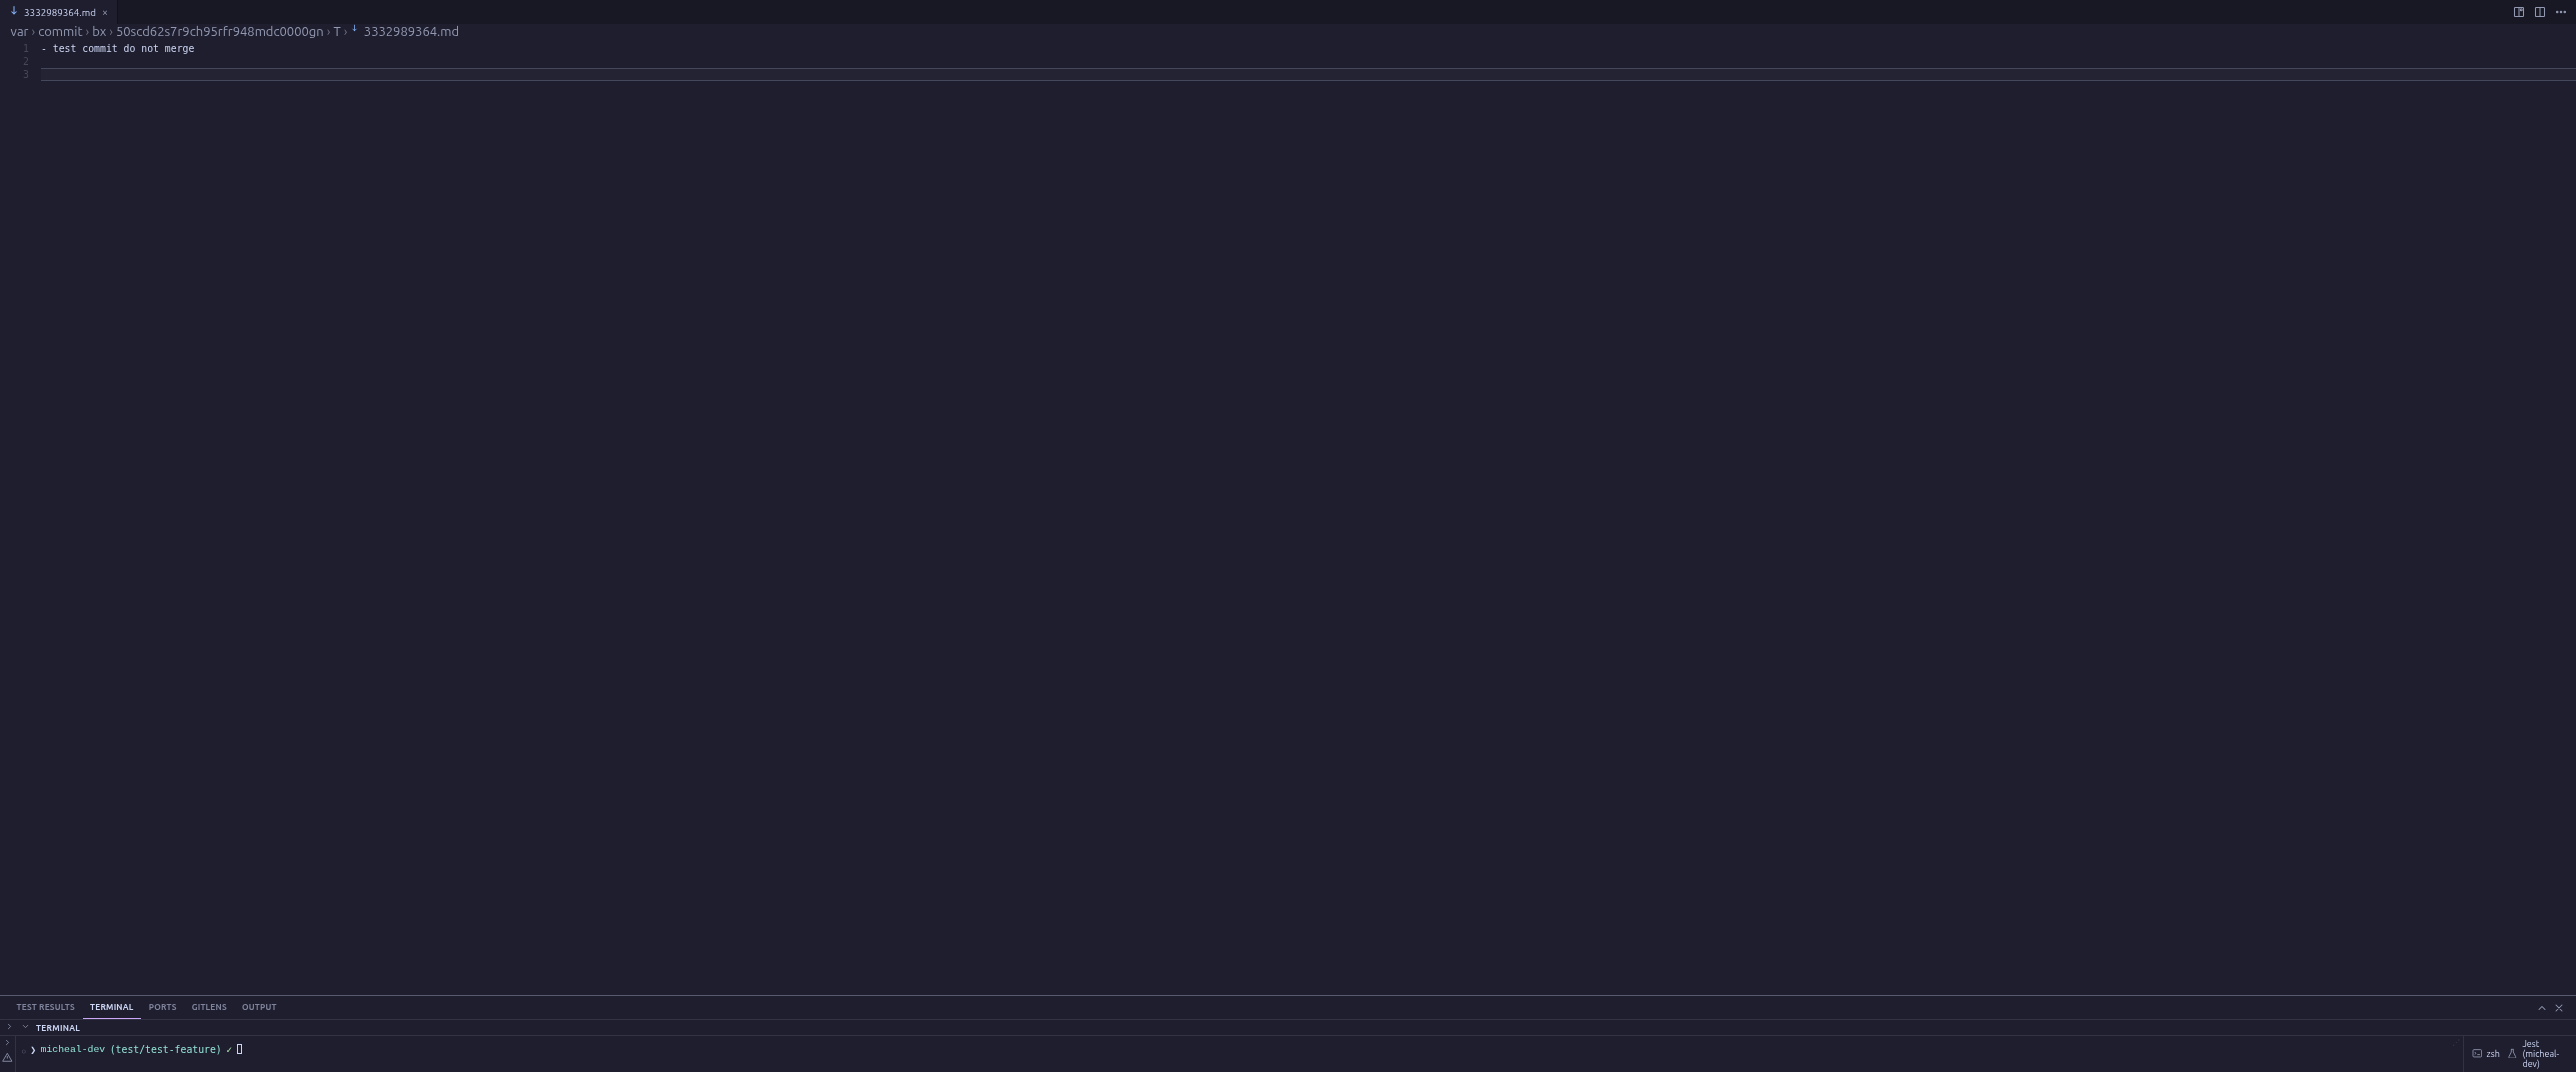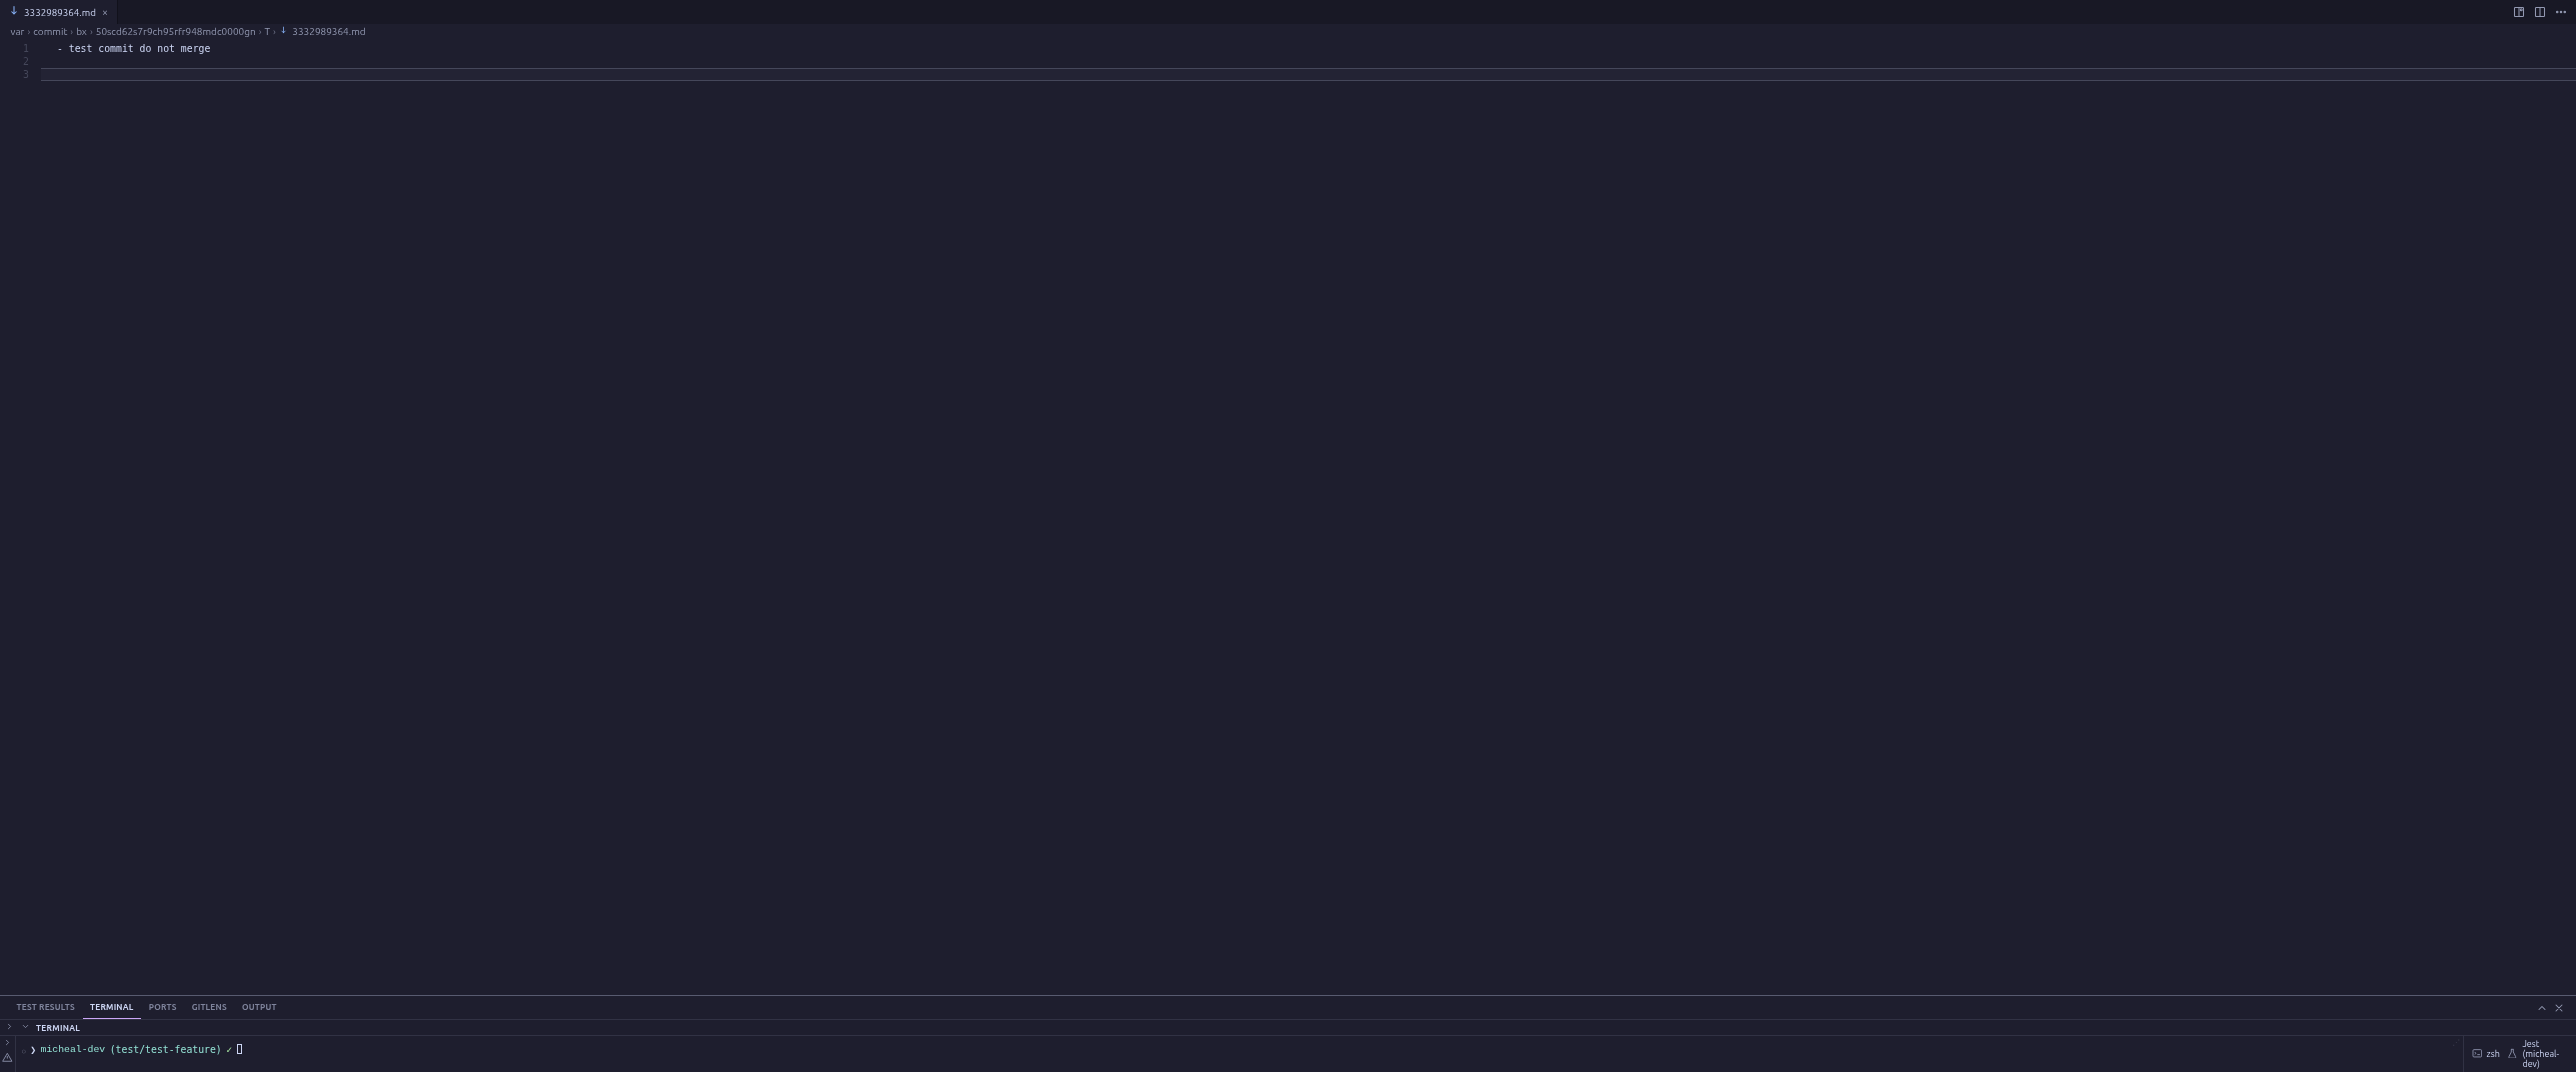--- a/index.html
+++ b/index.html
@@ -32,24 +32,24 @@
   .tabbar .spacer { flex: 1; }
   .tabbar .actions { display: flex; align-items: center; gap: 3px; padding-right: 6px; }
   .tabbar .iconbtn {
     width: 18px; height: 18px;
     display: flex; align-items: center; justify-content: center;
     color: #9399b2; cursor: pointer; border-radius: 3px;
   }
 
   
   .breadcrumbs {
-    display: flex; align-items: center; gap: 3px;
+    display: flex; gap: 3px;
     height: 16.6px;
     padding: 0 10.6px;
-    font-size: 10px;
+    font-size: 13px;
     color: #9399b2;
     background: #1e1e2e;
     border-bottom: 0.8px solid rgba(0,0,0,0);
   }
   .breadcrumbs .seg { color: #9399b2; cursor: pointer; }
   .breadcrumbs .sep { color: #6c7086; }
   .breadcrumbs .fileicon { color: #89b4fa; font-size: 8.3px; margin-right: 1.5px; }
 
   
   .editor {
@@ -69,21 +69,21 @@
     user-select: none;
   }
   .gutter div { height: 13px; }
   .code {
     flex: 1;
     padding-top: 1.5px;
     position: relative;
     white-space: pre;
     color: #cdd6f4;
   }
-  .code .line { height: 13px; margin-left: 16px; }
+  .code .line { height: 13px; }
   .code .cursor-line {
     position: absolute;
     left: 0; right: 0;
     height: 13px;
     border-top: 0.8px solid #45475a;
     border-bottom: 0.8px solid #45475a;
     background: rgba(88,91,112,0.10);
     pointer-events: none;
   }
 

